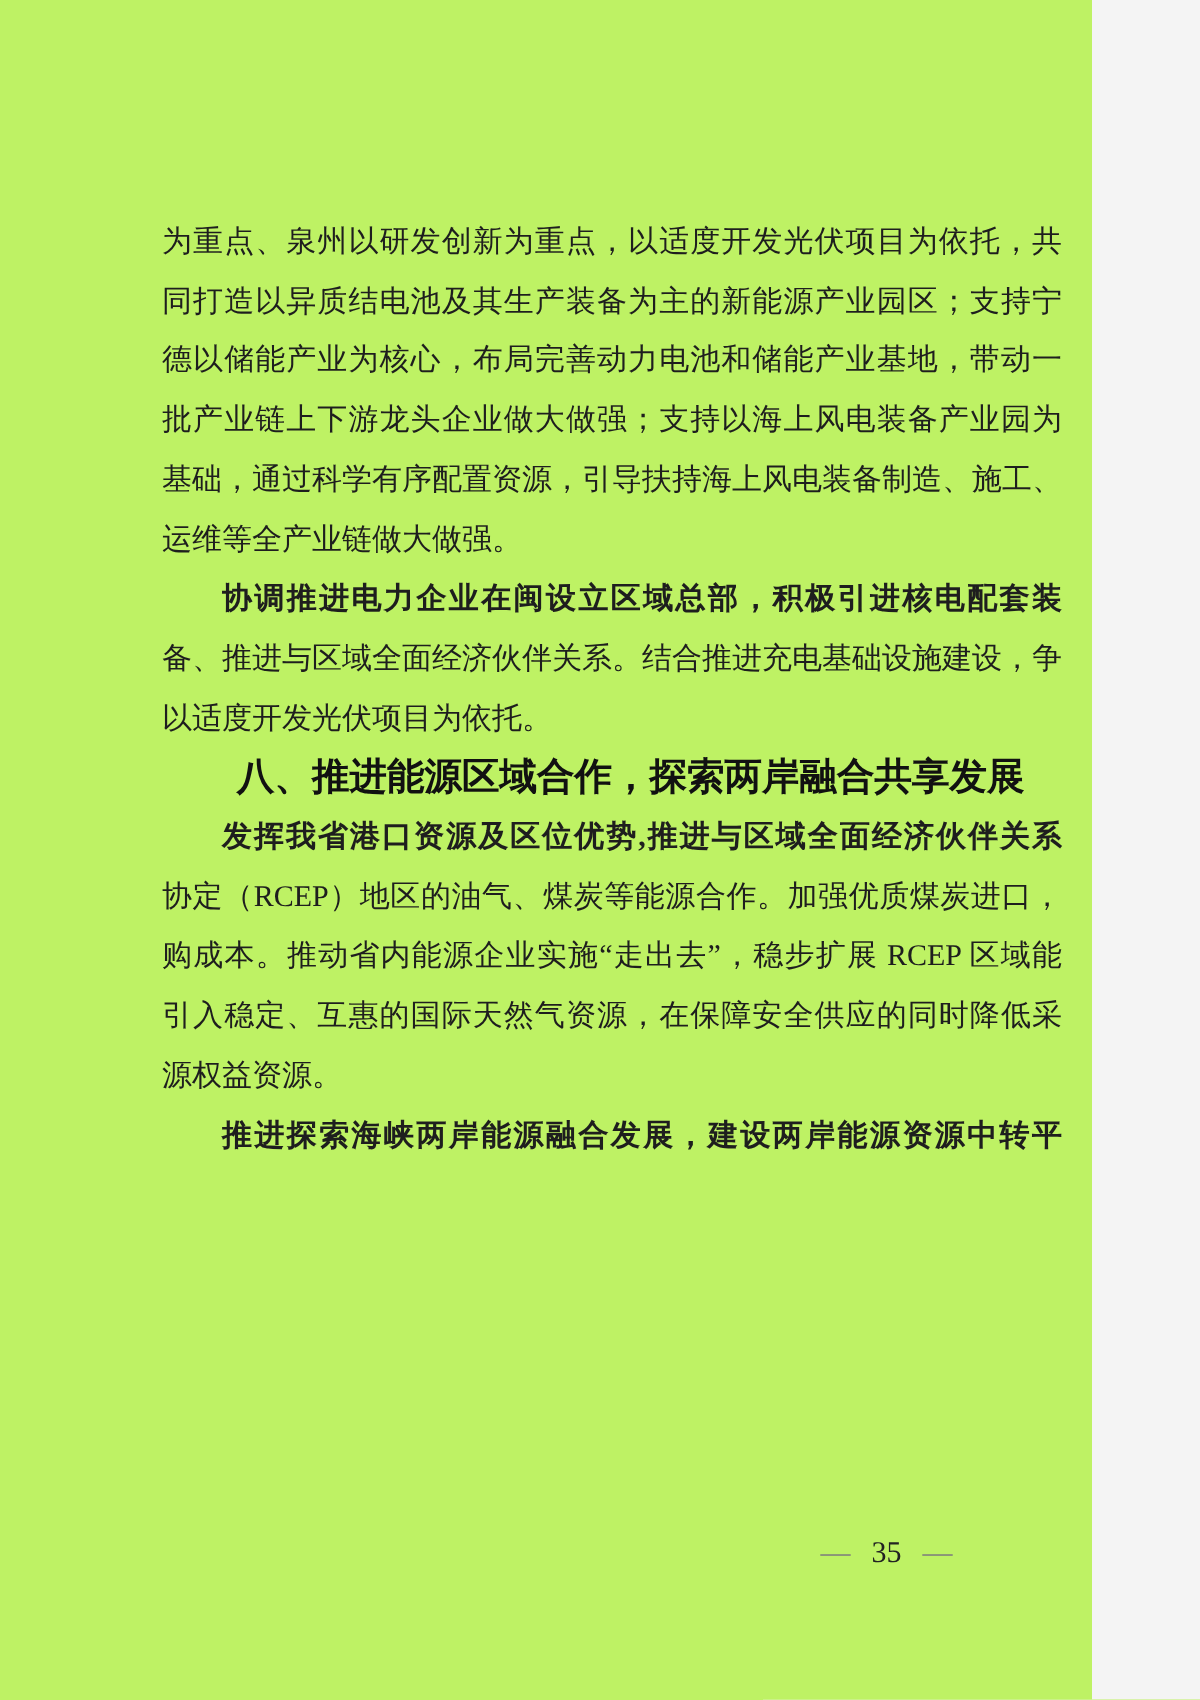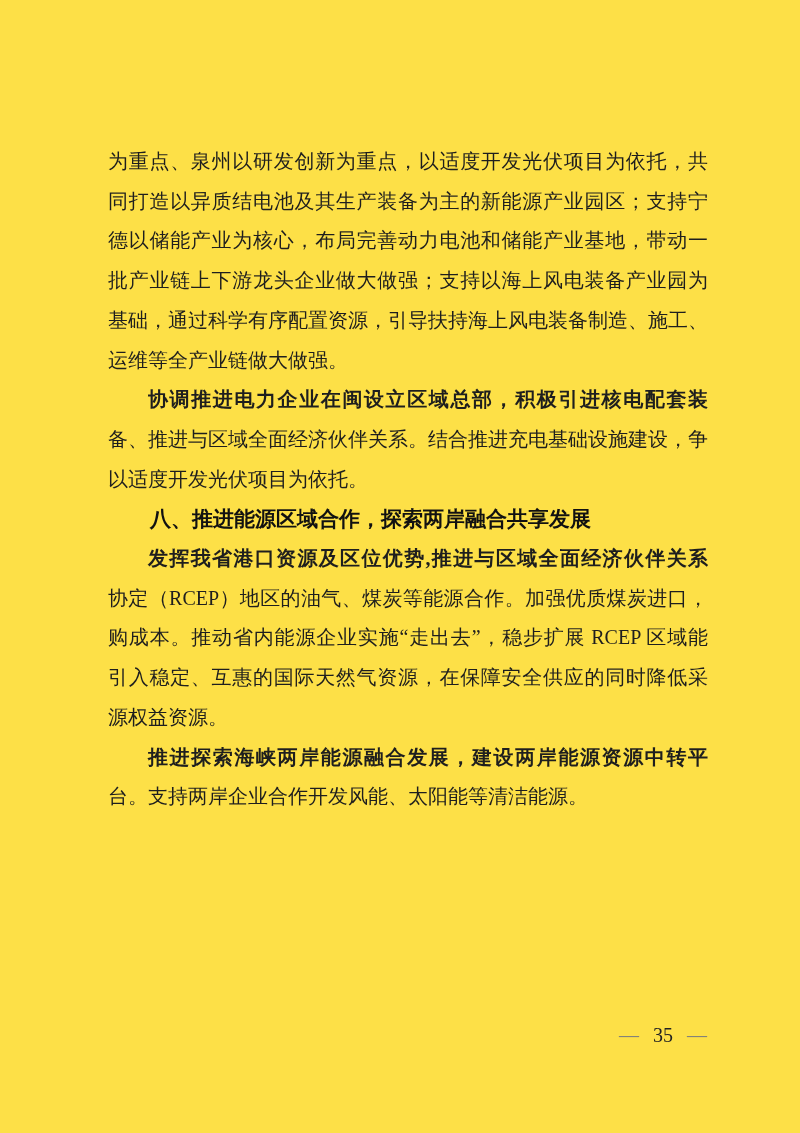--- a/index.html
+++ b/index.html
@@ -7,23 +7,23 @@
     padding: 0;
   }
   body {
     width: 800px;
     height: 1133px;
     background: #f4f4f4;
     font-family: "Liberation Serif", "DejaVu Serif", serif;
   }
   .page {
     position: relative;
-    width: 800px;
+    width: 728px;
     height: 1133px;
-    background: #fde047;
+    background: #bef264;
     overflow: hidden;
   }
   .text-block {
     position: absolute;
     left: 108px;
     top: 142px;
     width: 600px;
     font-size: 20px;
     line-height: 39.7px;
     color: #1e1e1e;
@@ -42,21 +42,21 @@
     text-align: right;
     text-align-last: left;
   }
   .line.indent {
     text-indent: 2em;
     font-weight: bold;
   }
   .heading {
     font-family: "Liberation Sans", "DejaVu Sans", sans-serif;
     font-weight: bold;
-    font-size: 21px;
+    font-size: 25px;
     color: #111111;
     text-indent: 2em;
     text-align: right;
     text-align-last: left;
     line-height: 39.7px;
   }
   .page-footer {
     position: absolute;
     top: 1022px;
     right: 93px;
@@ -101,21 +101,20 @@
     <div class="para">
       <div class="line indent">发挥我省港口资源及区位优势,推进与区域全面经济伙伴关系</div>
       <div class="line">协定（RCEP）地区的油气、煤炭等能源合作。加强优质煤炭进口，</div>
       <div class="line">购成本。推动省内能源企业实施“走出去”，稳步扩展 RCEP 区域能</div>
       <div class="line">引入稳定、互惠的国际天然气资源，在保障安全供应的同时降低采</div>
       <div class="line last">源权益资源。</div>
     </div>
 
     <div class="para">
       <div class="line indent">推进探索海峡两岸能源融合发展，建设两岸能源资源中转平</div>
-      <div class="line last">台。支持两岸企业合作开发风能、太阳能等清洁能源。</div>
     </div>
 
   </div>
 
   <div class="page-footer">
     <span class="dash">—</span><span class="num">35</span><span class="dash">—</span>
   </div>
 
 </div>
 

